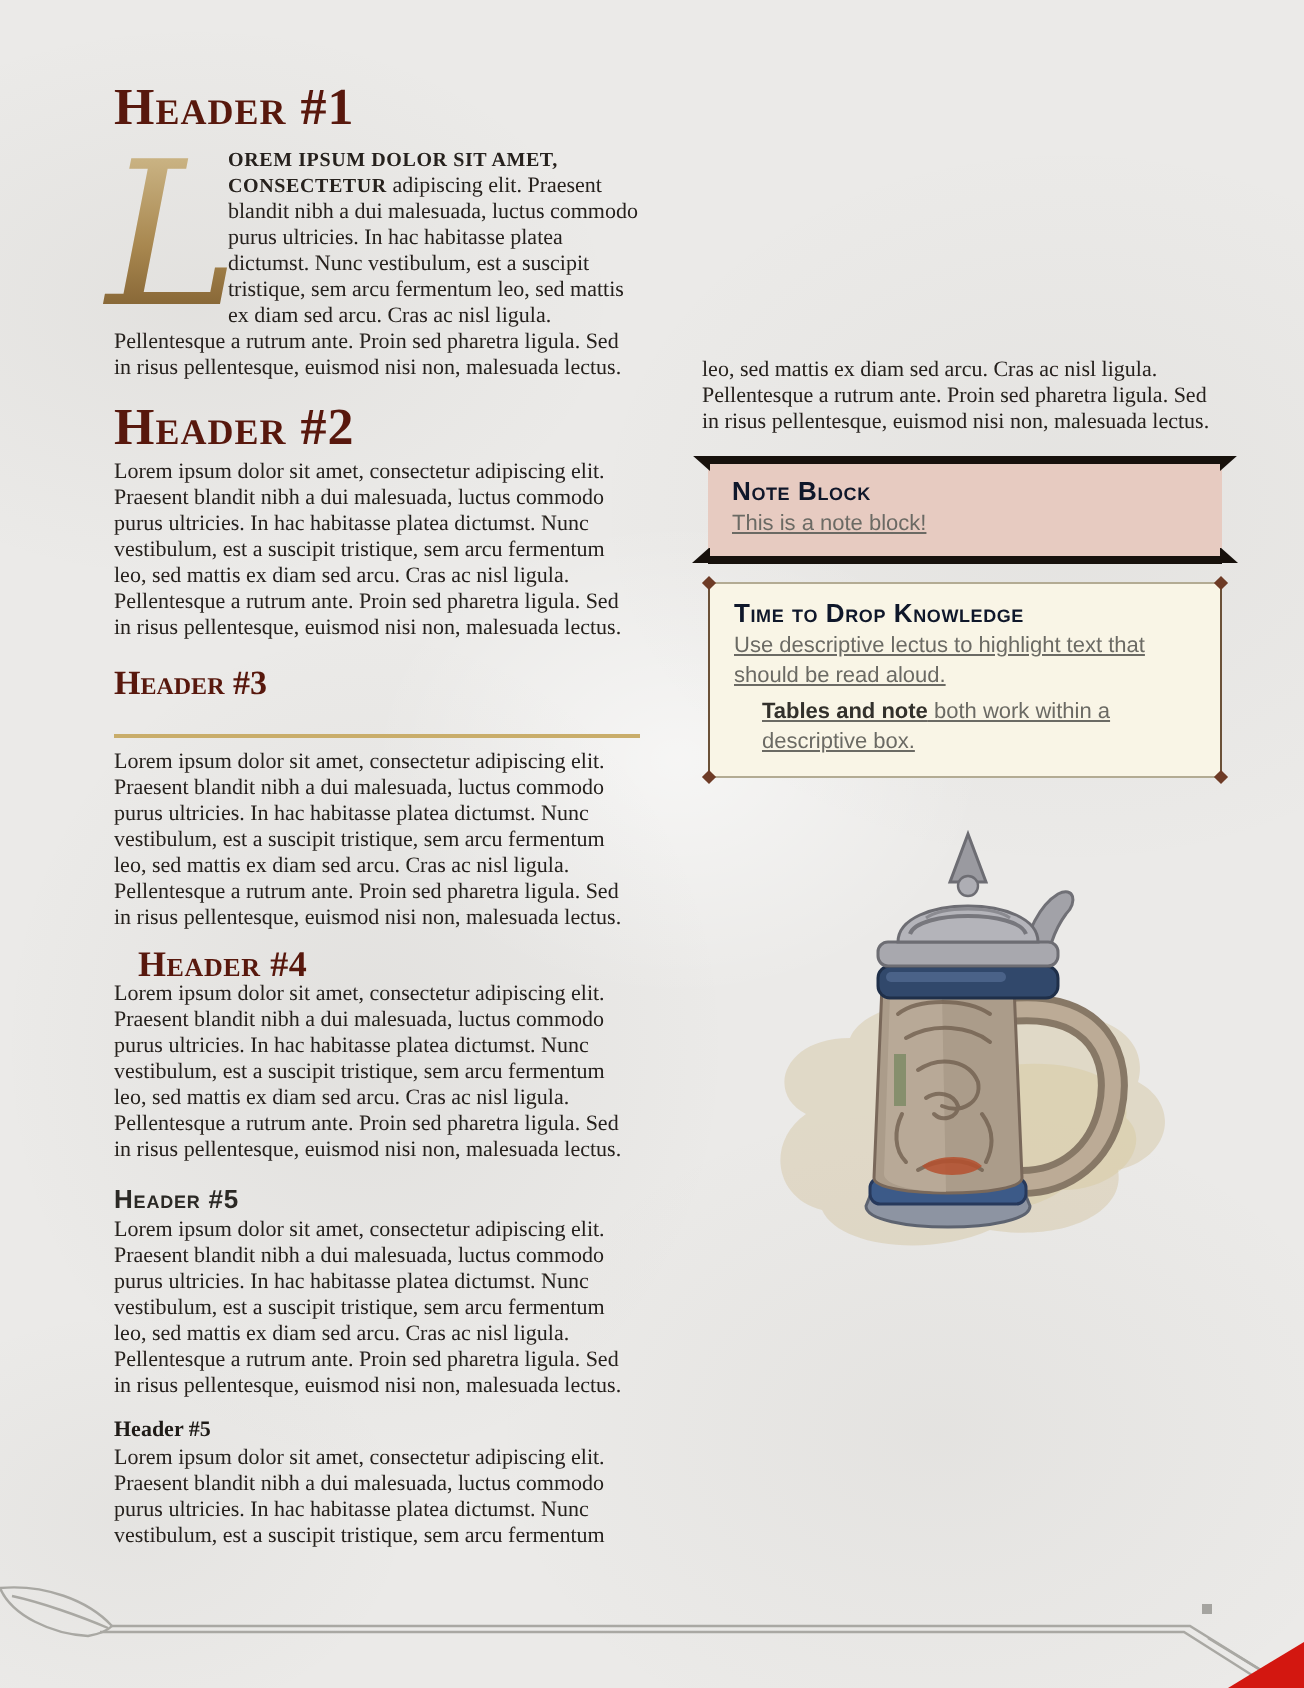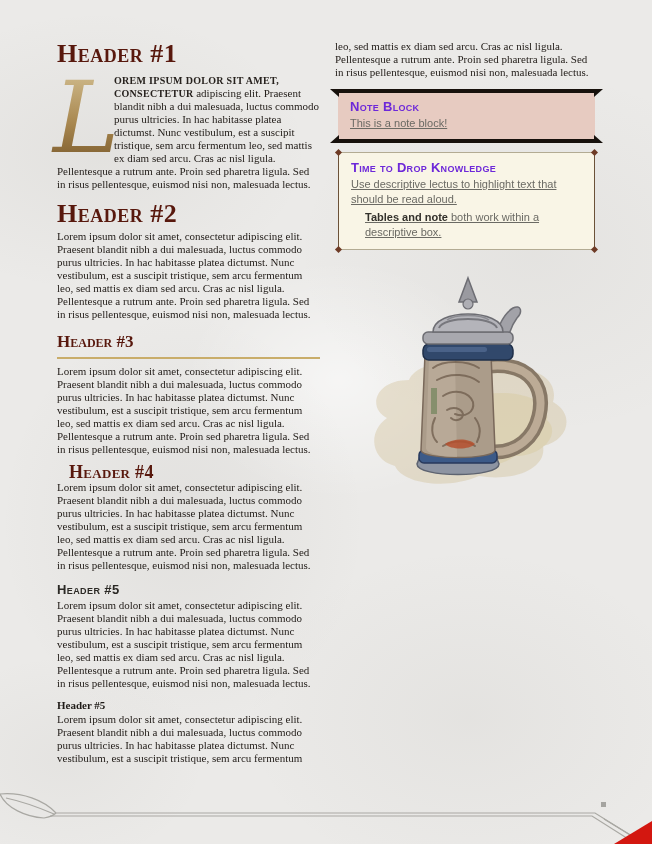--- a/index.html
+++ b/index.html
@@ -8,43 +8,43 @@
     font-family:"Liberation Serif",serif;color:#26211d;
     background:
       radial-gradient(ellipse 300px 200px at 15% 18%, rgba(115,110,100,.07), transparent 70%),
       radial-gradient(ellipse 340px 260px at 82% 30%, rgba(115,110,100,.06), transparent 70%),
       radial-gradient(ellipse 260px 300px at 28% 62%, rgba(105,100,92,.07), transparent 70%),
       radial-gradient(ellipse 320px 240px at 72% 85%, rgba(115,110,100,.06), transparent 70%),
       radial-gradient(ellipse 220px 170px at 52% 45%, rgba(255,255,255,.55), transparent 70%),
       radial-gradient(ellipse 200px 150px at 10% 90%, rgba(110,105,95,.05), transparent 70%),
       #ebeae8;
   }
-  .columns{display:flex;gap:15px;padding:40px 55px 0 57px;}
+  .columns{display:flex;gap:31px;padding:40px 55px 0 57px;align-items:center;}
   .col{width:263px;flex:none;}
   p{margin:0;font-size:11px;line-height:13px;}
   h1,h2,h3,h4,h5{margin:0;font-variant:small-caps;color:#58180d;font-weight:600;}
   h1{font-size:26px;line-height:27px;letter-spacing:.5px;margin-bottom:7px;}
   h2{font-size:26px;line-height:27px;letter-spacing:.5px;margin:9px 0 3px;}
-  h3{font-size:17px;line-height:19px;border-bottom:2px solid #c9ad6a;padding-bottom:6px;margin:11px 0 6px;}
+  h3{font-size:17px;line-height:19px;border-bottom:2px solid #c9ad6a;padding-bottom:16px;margin:11px 0 6px;}
   h4{font-size:18px;line-height:14px;font-weight:700;margin:9px 12px 2px;letter-spacing:.3px;}
   h5{font-size:13px;line-height:14px;font-weight:700;margin:11px 0 2px;letter-spacing:.4px;
      color:#2b2925;font-family:"Liberation Sans",sans-serif;}
   .h6{font-size:11px;line-height:13px;font-weight:700;color:#1f1b17;margin:9px 0 1px;}
   .lead-caps{font-size:10px;font-weight:600;letter-spacing:.3px;}
   .dropcap{float:left;width:52px;height:88px;margin:2px 5px 0 0;}
   
   .note{position:relative;background:#e7cbc1;border-top:4px solid #17110c;border-bottom:4px solid #17110c;
         margin:10px 3px 0;padding:6px 12px 8px;}
   .wing{position:absolute;width:9px;height:8px;background:#17110c;}
   .wing.tl{top:-4px;left:-8px;clip-path:polygon(0 0,100% 0,100% 100%);}
   .wing.tr{top:-4px;right:-8px;clip-path:polygon(0 0,100% 0,0 100%);}
   .wing.bl{bottom:-4px;left:-8px;clip-path:polygon(100% 0,100% 100%,0 100%);}
   .wing.br{bottom:-4px;right:-8px;clip-path:polygon(0 0,100% 100%,0 100%);}
   .box-title{font-family:"Liberation Sans",sans-serif;font-variant:small-caps;font-weight:700;
-             font-size:13px;line-height:15px;letter-spacing:.3px;color:#6d28d9;}
+             font-size:13px;line-height:15px;letter-spacing:.3px;color:#0f172a;}
   .box-text{font-family:"Liberation Sans",sans-serif;font-size:11px;line-height:15px;color:#6b6a64;margin-top:2px;text-decoration:underline;}
   
   .desc{position:relative;background:#f9f5e6;border:1px solid #b3ab93;border-left-color:#6b5138;
         border-right-color:#6b5138;margin:9px 3px 0;padding:7px 12px 9px;}
   .dot{position:absolute;width:5px;height:5px;background:#6e3b26;transform:rotate(45deg);}
   .dot.tl{top:-3px;left:-3px;} .dot.tr{top:-3px;right:-3px;}
   .dot.bl{bottom:-3px;left:-3px;} .dot.br{bottom:-3px;right:-3px;}
   .desc .indent{padding-left:14px;margin-top:3px;}
   .desc b{color:#33312c;}
   .stein{display:block;margin:18px auto 0;}

